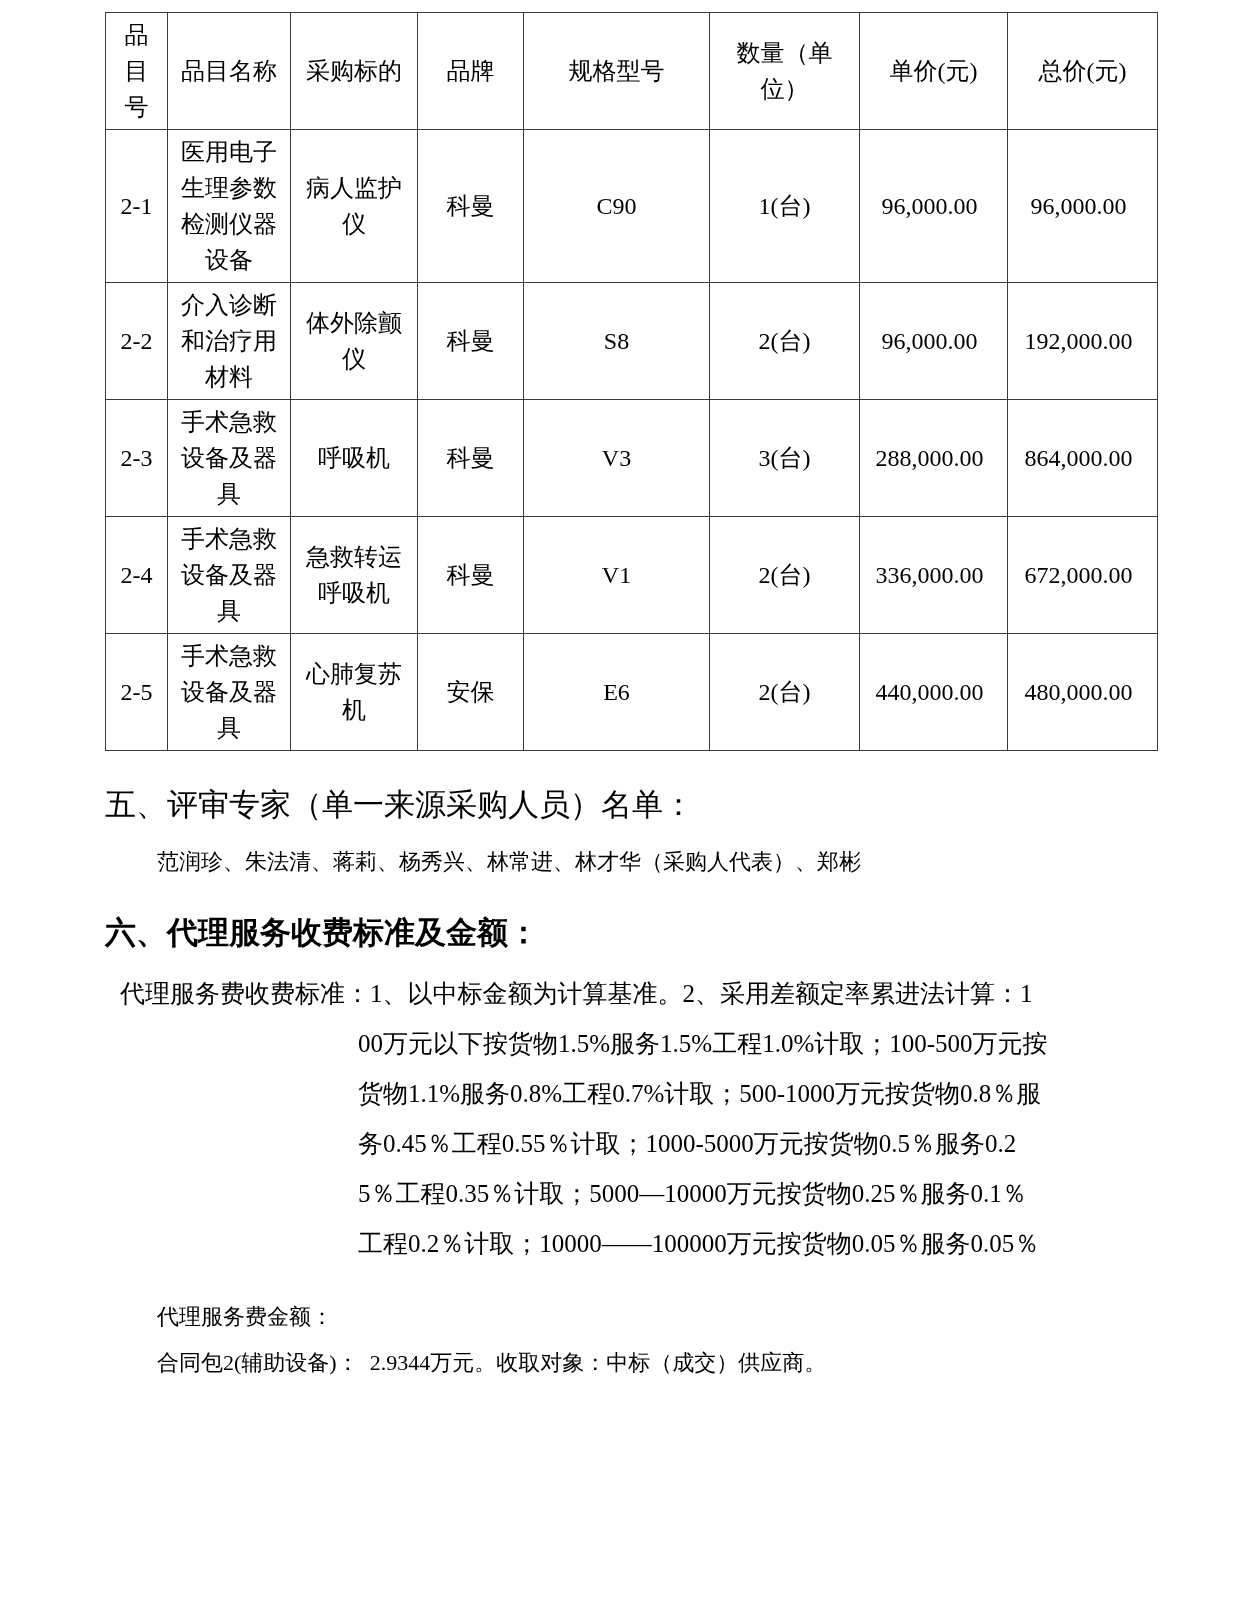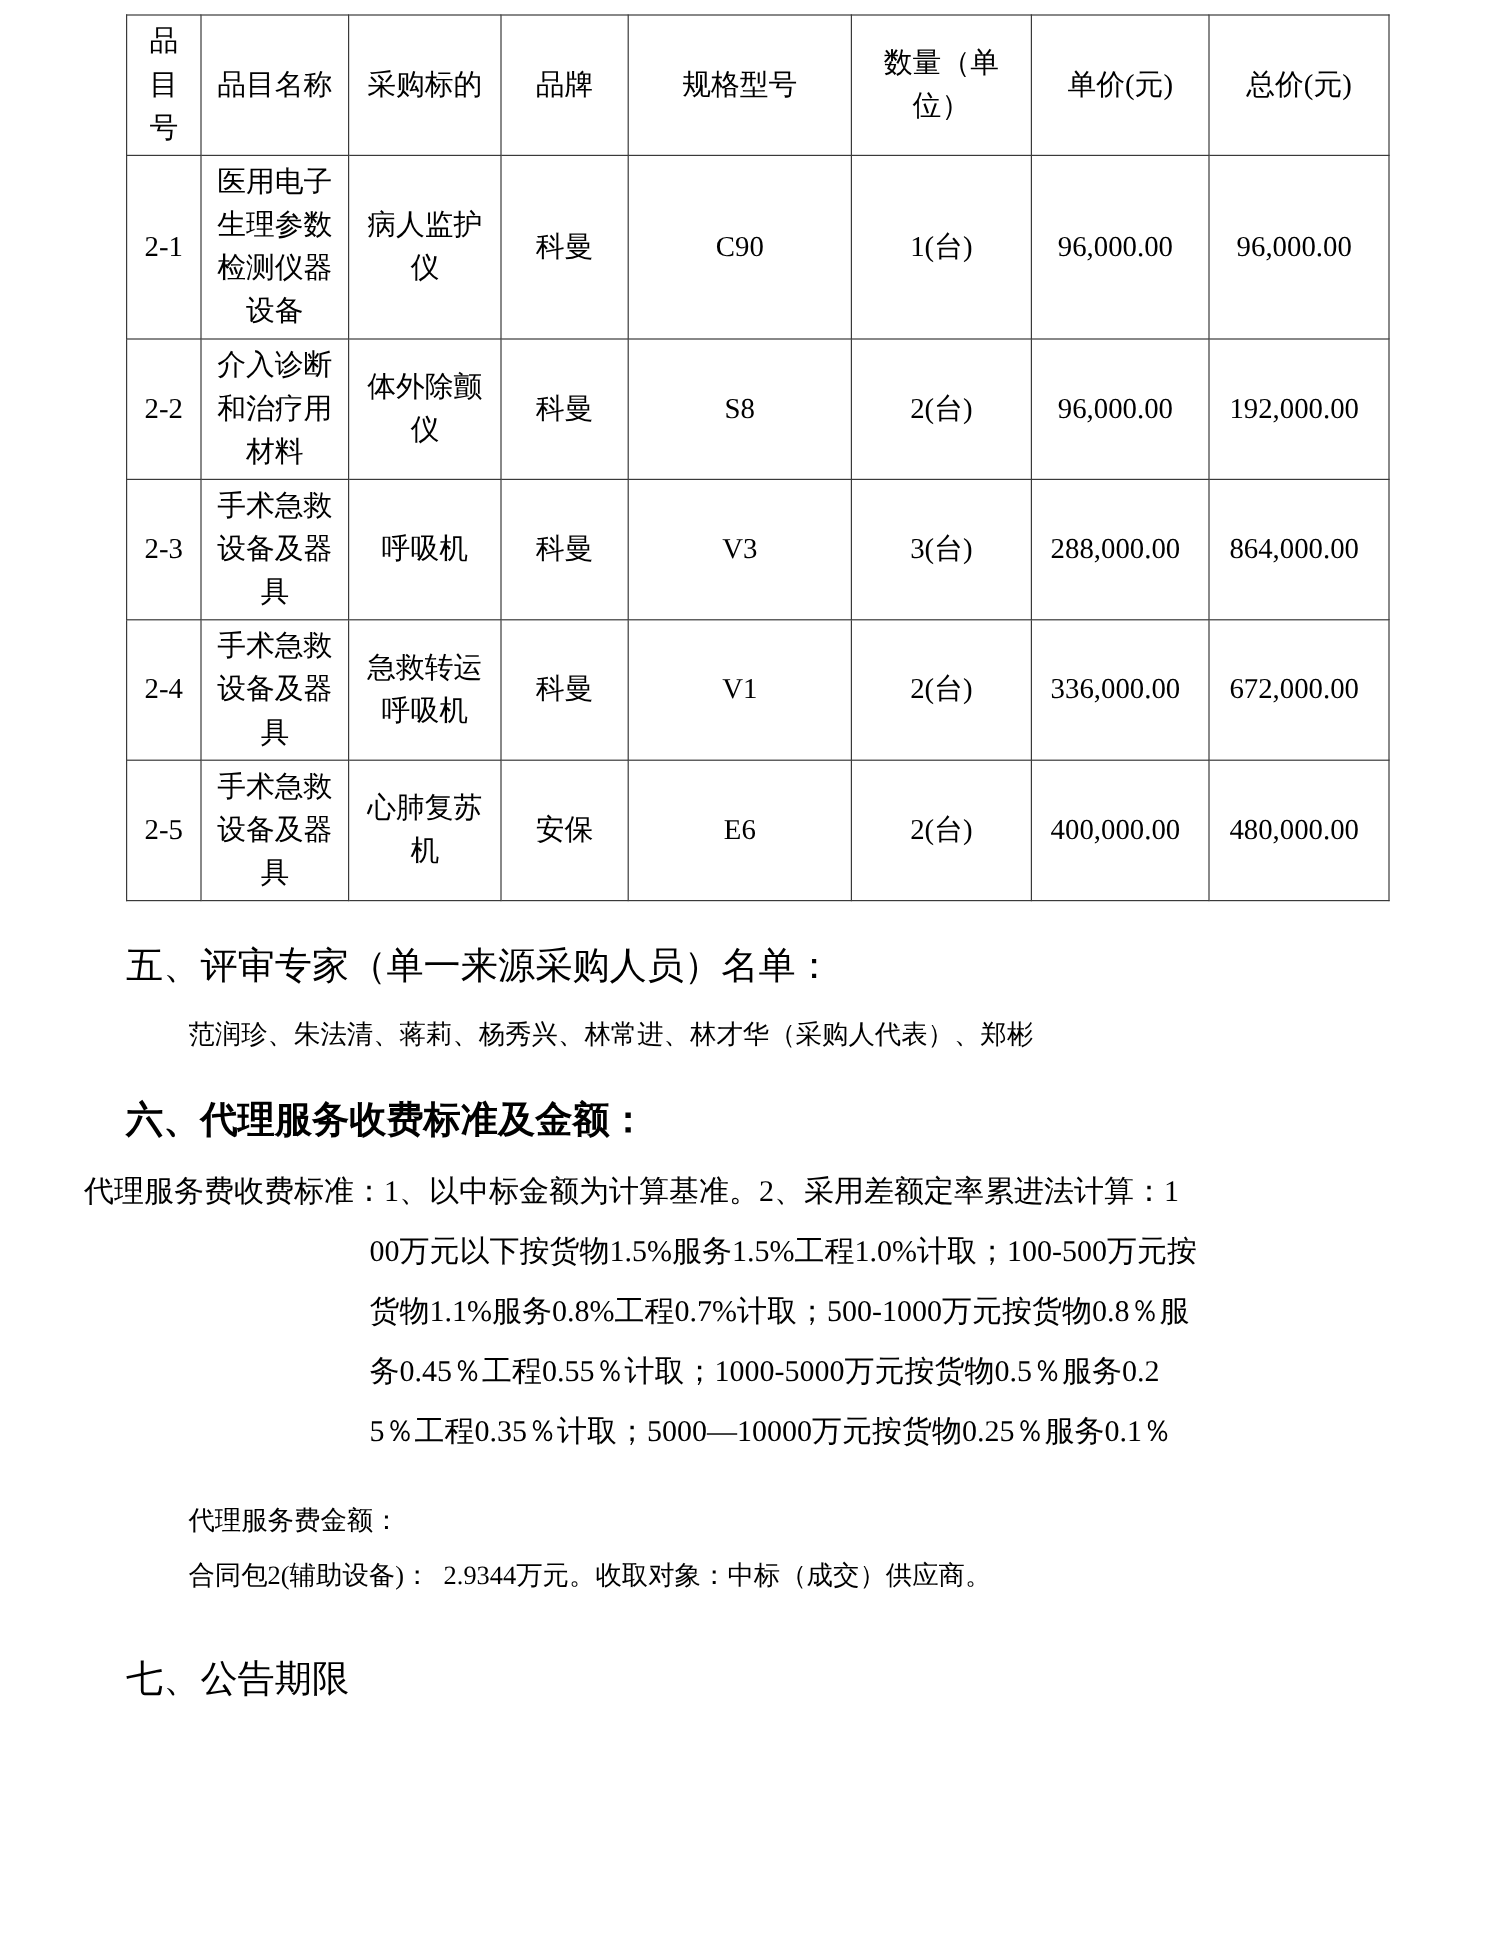--- a/index.html
+++ b/index.html
@@ -43,21 +43,21 @@
     margin-left:105px;
     line-height:40px;
     white-space:pre-wrap;
   }
   .body-text {
     font-size:22px;
     margin-left:157px;
     line-height:34px;
     white-space:pre-wrap;
   }
-  .fee-para { margin:16px 0 0 70px; width:995px; font-size:25px; }
+  .fee-para { margin:16px 0 0 120px; width:995px; font-size:25px; }
   .fee-para .line { line-height:50px; white-space:pre-wrap; }
   .fee-para .cont { padding-left:238px; }
   .mt-h5   { margin-top:34px; }
   .mt-names{ margin-top:20px; }
   .mt-h6   { margin-top:34px;font-weight:bold; }
   .mt-amtlabel { margin-top:26px; line-height:44px; }
   .mt-amt  { margin-top:2px; line-height:44px; }
   .mt-h7   { margin-top:44px; }
   .mt-b7   { margin-top:22px; }
   .mt-h8   { margin-top:40px; }
@@ -129,36 +129,37 @@
       <td class="num-cell">336,000.00</td>
       <td class="num-cell">672,000.00</td>
     </tr>
     <tr class="row-n">
       <td class="col-id">2-5</td>
       <td>手术急救设备及器具</td>
       <td>心肺复苏机</td>
       <td>安保</td>
       <td>E6</td>
       <td>2(台)</td>
-      <td class="num-cell">400,000.00</td>
+      <td class="num-cell">440,000.00</td>
       <td class="num-cell">480,000.00</td>
     </tr>
   </tbody>
     </table>
 
   <div class="sec-heading mt-h5">五、评审专家（单一来源采购人员）名单：</div>
   <div class="body-text mt-names">范润珍、朱法清、蒋莉、杨秀兴、林常进、林才华（采购人代表）、郑彬</div>
 
   <div class="sec-heading mt-h6">六、代理服务收费标准及金额：</div>
   <div class="fee-para">
     <div class="line">代理服务费收费标准：1、以中标金额为计算基准。2、采用差额定率累进法计算：1</div>
     <div class="line cont">00万元以下按货物1.5%服务1.5%工程1.0%计取；100-500万元按</div>
     <div class="line cont">货物1.1%服务0.8%工程0.7%计取；500-1000万元按货物0.8％服</div>
     <div class="line cont">务0.45％工程0.55％计取；1000-5000万元按货物0.5％服务0.2</div>
     <div class="line cont">5％工程0.35％计取；5000—10000万元按货物0.25％服务0.1％</div>
+    <div class="line cont">工程0.2％计取；10000——100000万元按货物0.05％服务0.05％</div>
   </div>
   <div class="body-text mt-amtlabel">代理服务费金额：</div>
   <div class="body-text mt-amt">合同包2(辅助设备)：  2.9344万元。收取对象：中标（成交）供应商。</div>
 
   <div class="sec-heading mt-h7">七、公告期限</div>
 
   <div class="sec-heading mt-h8">八、其他补充事宜</div>
 
 </div>
 

